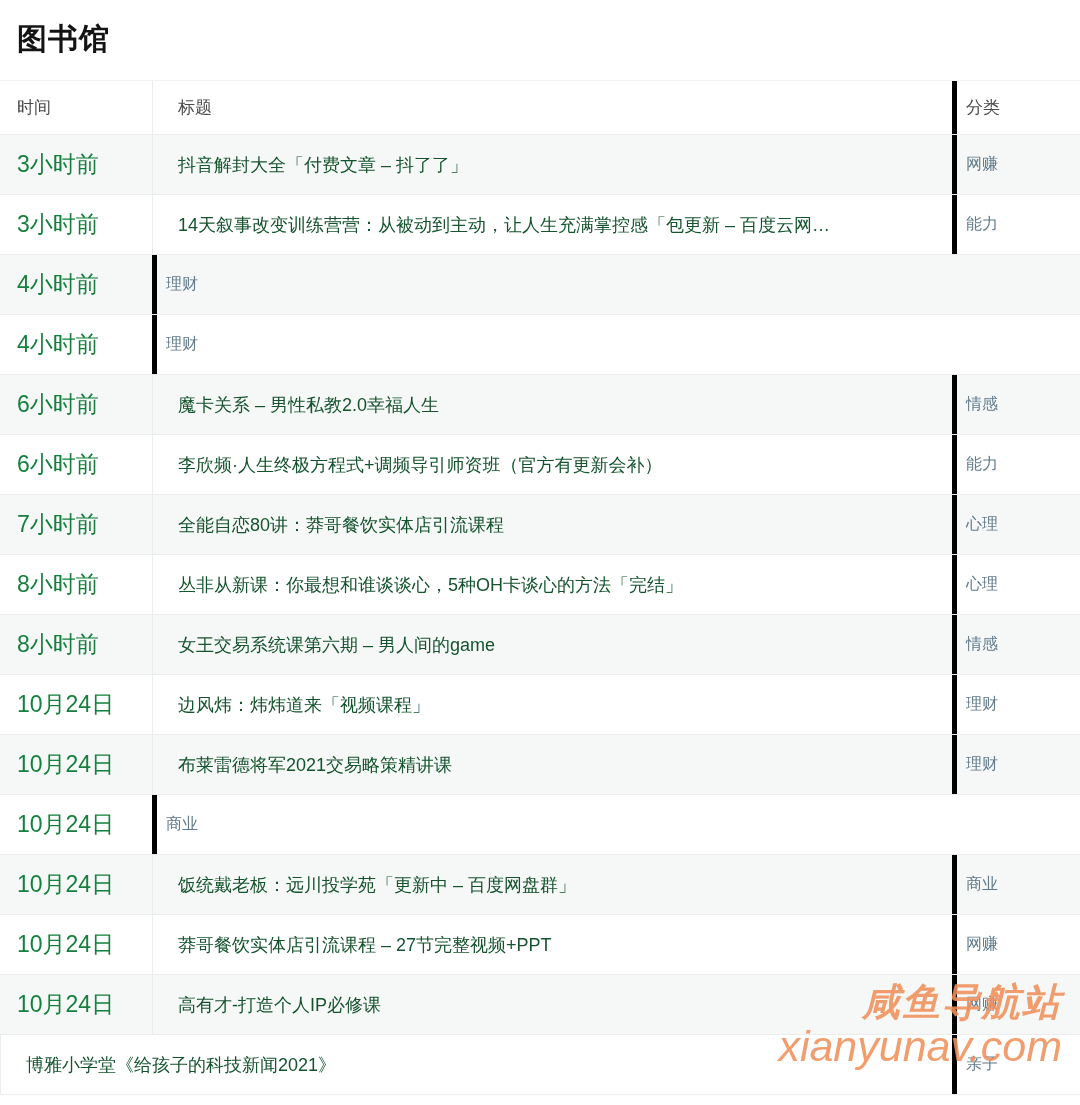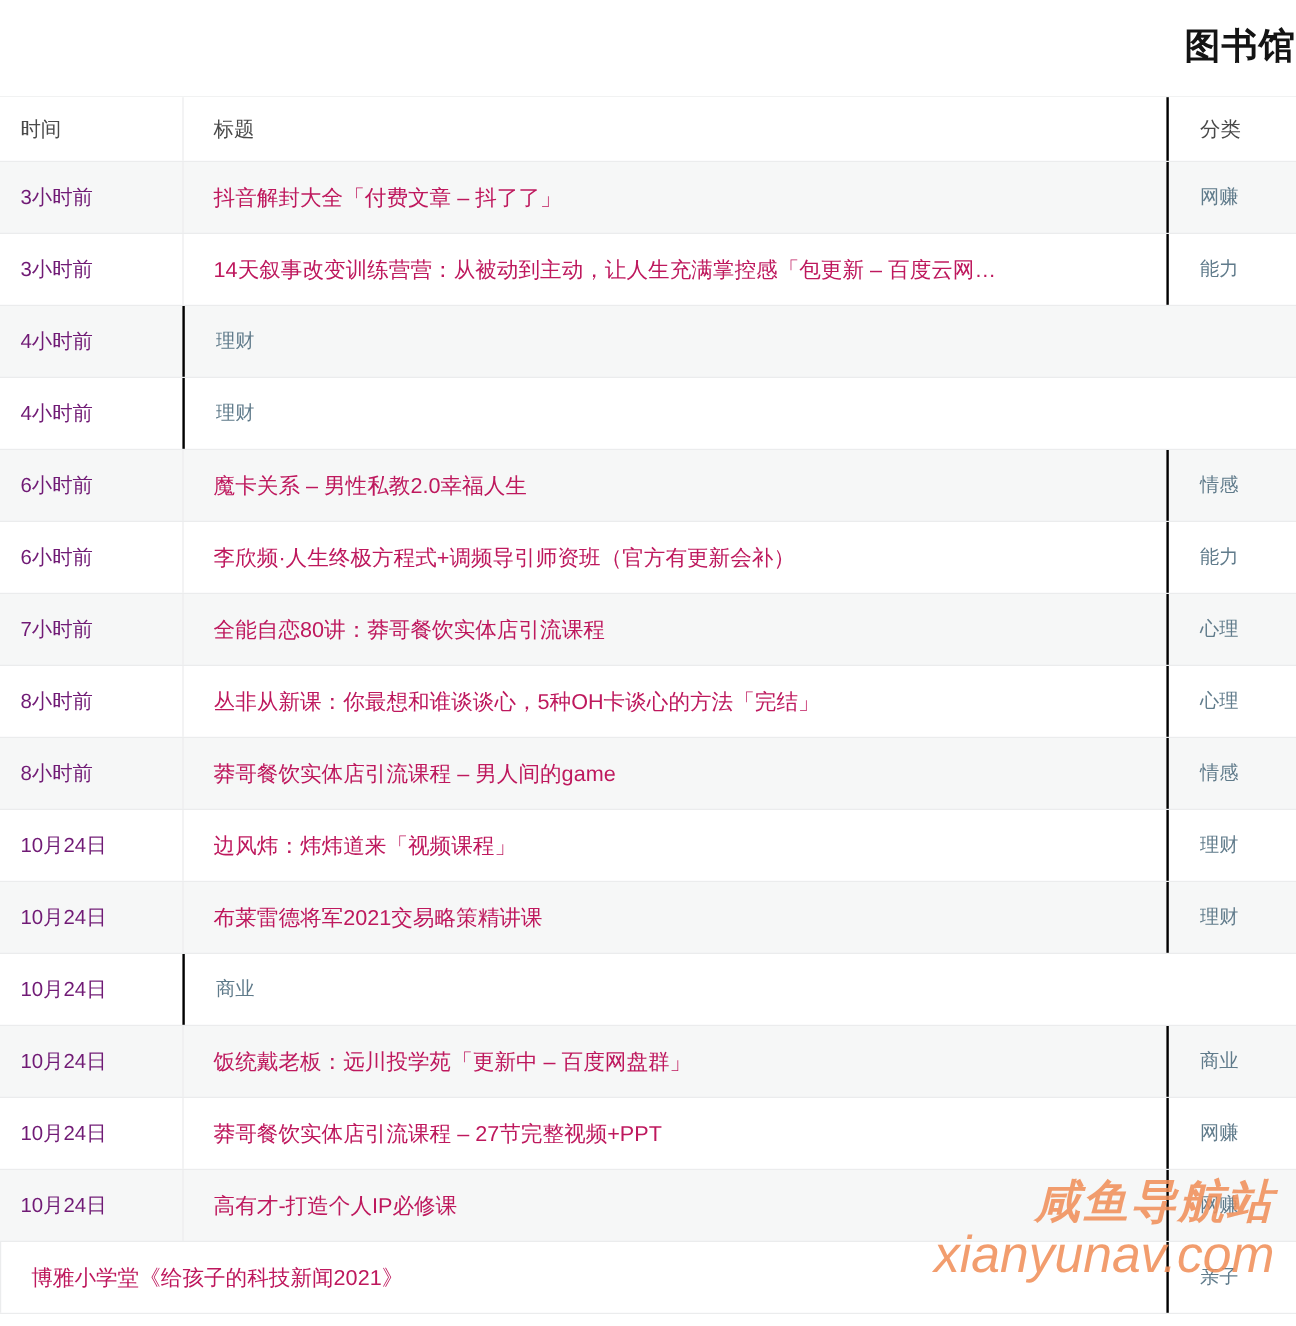--- a/index.html
+++ b/index.html
@@ -18,21 +18,20 @@
     overflow: hidden;
   }
   .page-title {
     margin: 0;
     padding: 20px 0 0 17px;
     font-size: 30px;
     line-height: 38px;
     font-weight: bold;
     color: #141414;
     letter-spacing: 1px;
-    text-align: right;
   }
   .list-table {
     margin-top: 22px;
     width: 1080px;
     border-top: 1px solid #f1f2f2;
   }
   .trow {
     display: flex;
     align-items: center;
     height: 60px;
@@ -46,35 +45,35 @@
     box-sizing: border-box;
     white-space: nowrap;
     overflow: hidden;
     height: 100%;
     display: flex;
     align-items: center;
   }
   .col-time {
     width: 152px;
     padding-left: 17px;
-    font-size: 17px;
-    color: #701a75;
+    font-size: 23px;
+    color: #15803d;
   }
   .col-title {
     flex: 1;
     padding-left: 25px;
     padding-right: 8px;
     border-left: 1px solid #ebeced;
     font-size: 18px;
-    color: #be185d;
+    color: #14532d;
   }
   .col-cat {
-    width: 108px;
-    padding-left: 26px;
-    border-left: 2px solid #000000;
+    width: 128px;
+    padding-left: 9px;
+    border-left: 5px solid #000000;
     font-size: 16px;
     color: #607b8b;
   }
   .head .col-time, .head .col-title, .head .col-cat {
     color: #4a4a4a;
     font-size: 17px;
   }
   .watermark {
     position: absolute;
     right: 18px;
@@ -143,21 +142,21 @@
     <div class="cell col-title">全能自恋80讲：莽哥餐饮实体店引流课程</div>
     <div class="cell col-cat">心理</div>
   </div>
         <div class="trow">
     <div class="cell col-time">8小时前</div>
     <div class="cell col-title">丛非从新课：你最想和谁谈谈心，5种OH卡谈心的方法「完结」</div>
     <div class="cell col-cat">心理</div>
   </div>
         <div class="trow stripe">
     <div class="cell col-time">8小时前</div>
-    <div class="cell col-title">莽哥餐饮实体店引流课程 – 男人间的game</div>
+    <div class="cell col-title">女王交易系统课第六期 – 男人间的game</div>
     <div class="cell col-cat">情感</div>
   </div>
         <div class="trow">
     <div class="cell col-time">10月24日</div>
     <div class="cell col-title">边风炜：炜炜道来「视频课程」</div>
     <div class="cell col-cat">理财</div>
   </div>
         <div class="trow stripe">
     <div class="cell col-time">10月24日</div>
     <div class="cell col-title">布莱雷德将军2021交易略策精讲课</div>

